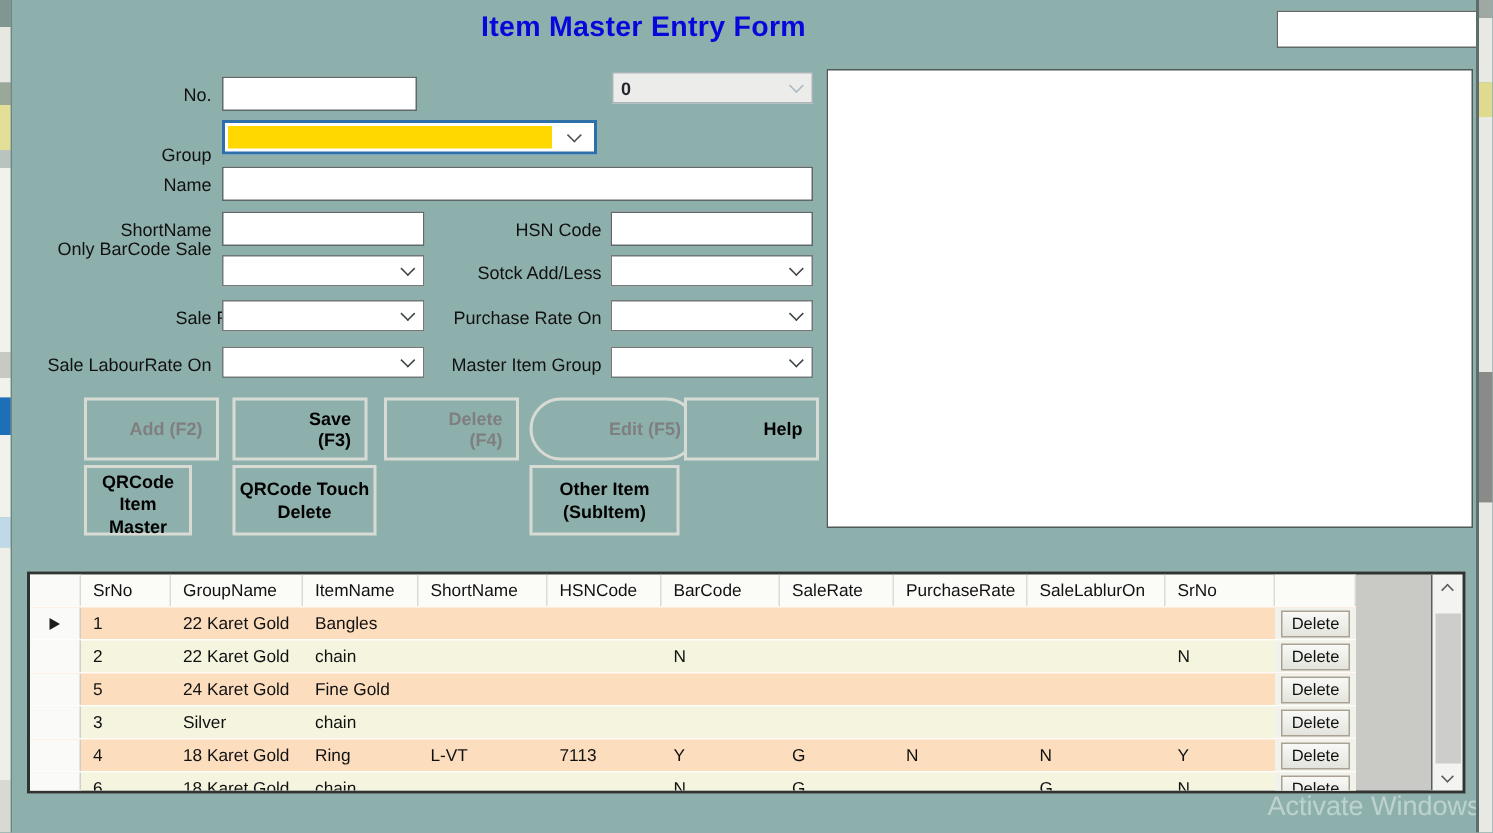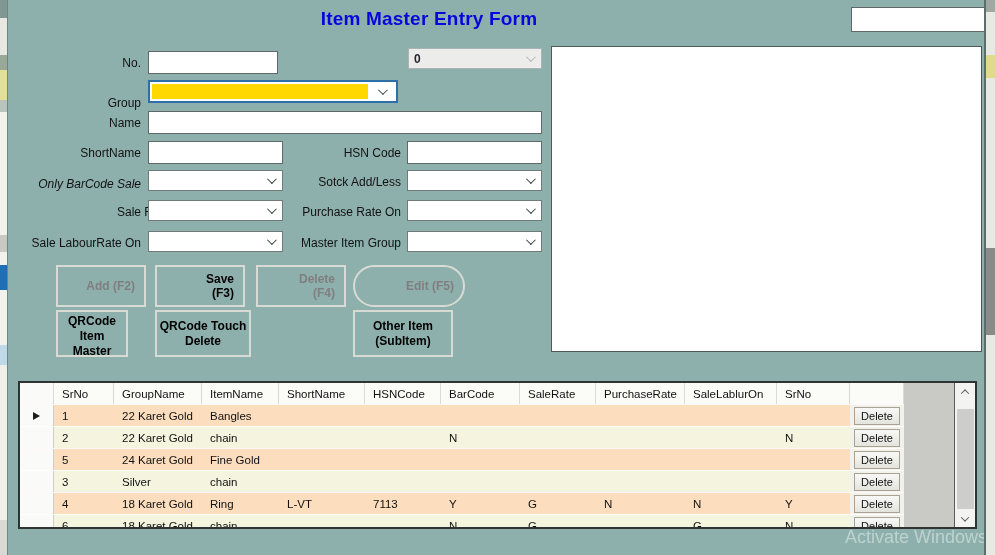--- a/index.html
+++ b/index.html
@@ -113,21 +113,21 @@
 
     <div class="cmb disabled" style="left:400px;top:48px;width:134px;">
       <span class="val">0</span>
       <span class="chev"></span>
     </div>
 
     <div class="lbl" style="left:0;width:133px;top:55px;">No.</div>
     <div class="lbl" style="left:0;width:133px;top:84px;margin-top:11px;">Group</div>
     <div class="lbl" style="left:0;width:133px;top:115px;">Name</div>
     <div class="lbl" style="left:0;width:133px;top:145px;">ShortName</div>
-    <div class="lbl" style="left:0;width:133px;top:176px;font-style:italic;">Only BarCode Sale</div>
+    <div class="lbl" style="left:0;width:133px;top:158px;">Only BarCode Sale</div>
     <div class="lbl" style="left:0;width:133px;top:204px;margin-left:48px;">Sale Rate On</div>
     <div class="lbl" style="left:0;width:133px;top:235px;">Sale LabourRate On</div>
 
     <div class="lbl" style="left:260px;width:133px;top:145px;">HSN Code</div>
     <div class="lbl" style="left:260px;width:133px;top:174px;">Sotck Add/Less</div>
     <div class="lbl" style="left:260px;width:133px;top:204px;">Purchase Rate On</div>
     <div class="lbl" style="left:260px;width:133px;top:235px;">Master Item Group</div>
 
     <input class="tb" style="left: 140px; top: 51px; width: 130px;" value="">
 
@@ -158,20 +158,21 @@
         <span class="chev"></span>
       </div>
     <div class="cmb" style="left:399px;top:231px;width:135px;">
         <span class="chev"></span>
       </div>
 
     <button class="wbtn r1 off" style="left:48px;top:265px;width:90px;">Add (F2)</button>
     <button class="wbtn r1" style="left:147px;top:265px;width:90px;">Save (F3)</button>
     <button class="wbtn r1 off" style="left:248px;top:265px;width:90px;">Delete (F4)</button>
     <button class="wbtn r1 off" style="left:345px;top:265px;width:112px;border-radius:21px;">Edit (F5)</button>
+    <button class="wbtn r1" style="left:448px;top:265px;width:90px;">Help</button>
 
     <button class="wbtn r2" style="left:48px;top:310px;width:72px;">QRCode Item Master</button>
     <button class="wbtn r2" style="left:147px;top:310px;width:96px;">QRCode Touch Delete</button>
     <button class="wbtn r2" style="left:345px;top:310px;width:100px;">Other Item (SubItem)</button>
 
     <div id="right-panel"></div>
   </div>
 
   <div id="watermark">Activate Windows</div>
 

